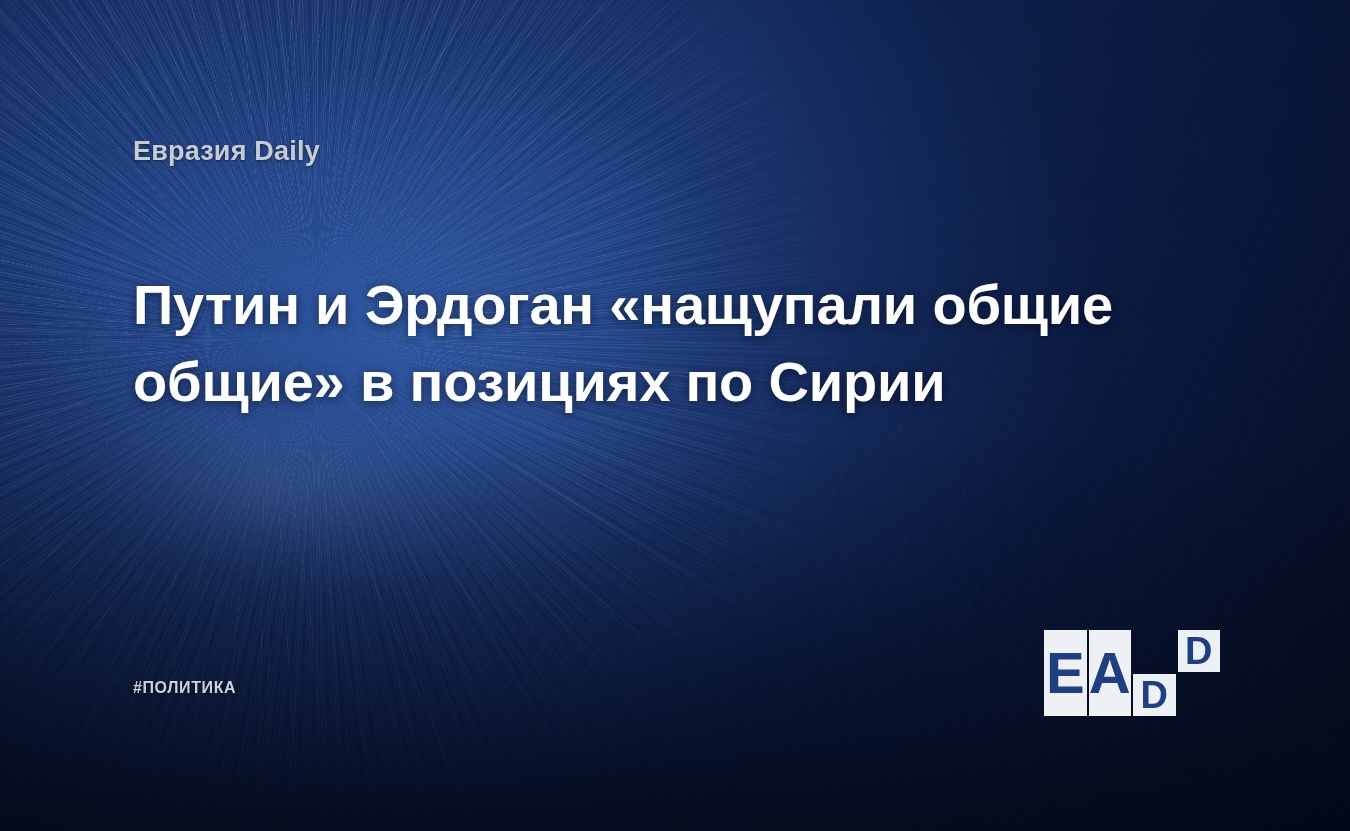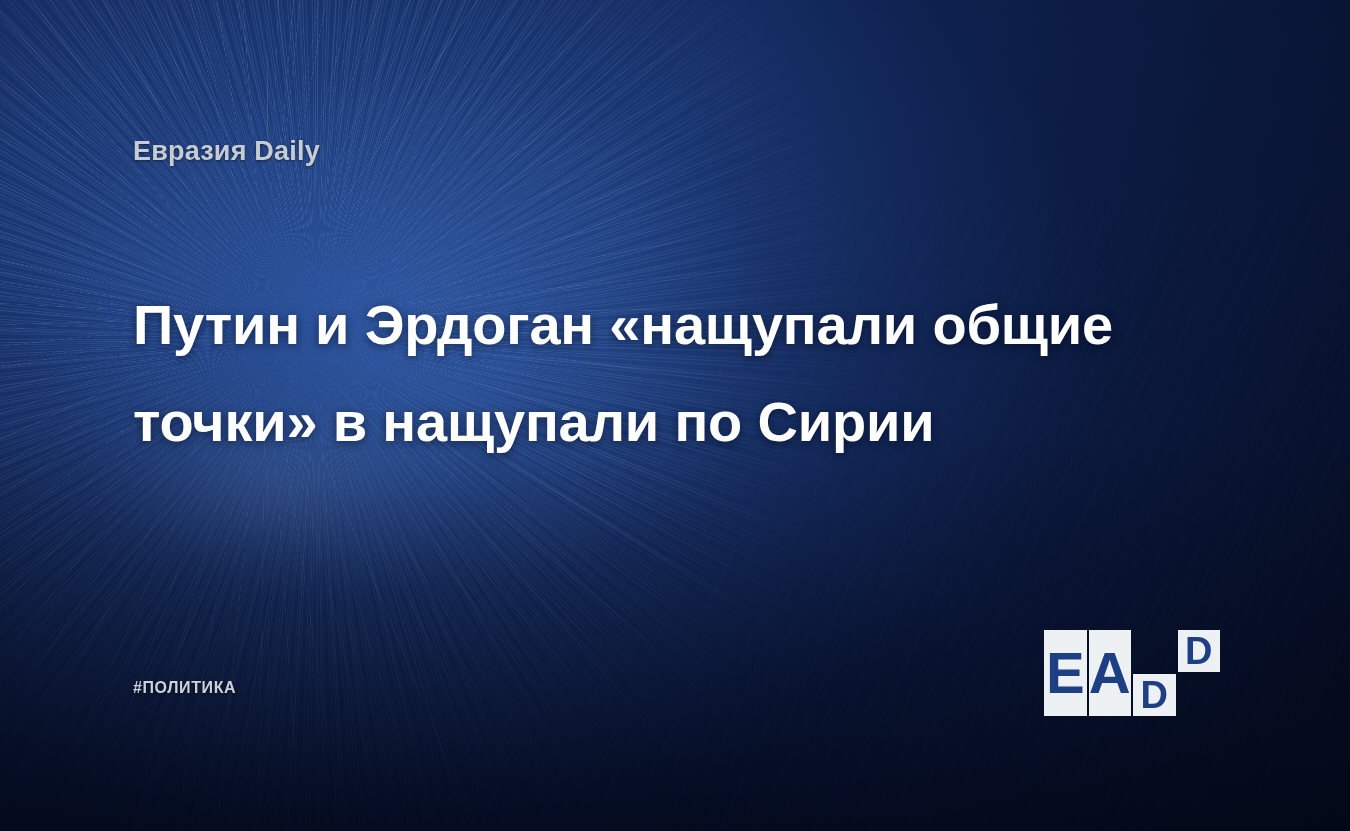--- a/index.html
+++ b/index.html
@@ -147,21 +147,21 @@
     top: 266px;
     width: 1000px;
     margin: 0;
     font-size: 56px;
     line-height: 77px;
     font-weight: bold;
     color: #ffffff;
     letter-spacing: -0.2px;
     text-shadow: 0 2px 10px rgba(2,8,26,.55);
   }
-  .headline .line { display: block; white-space: nowrap; margin-top: 20px; }
+  .headline .line { display: block; white-space: nowrap; }
 
   .tag {
     position: absolute;
     left: 133px;
     top: 679px;
     font-size: 16px;
     font-weight: bold;
     letter-spacing: .6px;
     color: #cdd2d9;
     text-shadow: 0 1px 3px rgba(0,0,0,.45);
@@ -212,21 +212,21 @@
   <div class="bg-glow"></div>
   <div class="bg-vignette"></div>
   <div class="bg-darken-bottom"></div>
 
   <div class="content">
 
     <div class="brand">Евразия Daily</div>
 
     <h1 class="headline">
       <span class="line">Путин и Эрдоган «нащупали общие</span>
-      <span class="line">точки» в нащупали по Сирии</span>
+      <span class="line">общие» в позициях по Сирии</span>
     </h1>
 
     <div class="tag">#ПОЛИТИКА</div>
 
     <div class="logo">
       <div class="cell tall">
         <span class="glyph big">E</span>
       </div>
       <div class="cell tall">
         <span class="glyph big">A</span>

